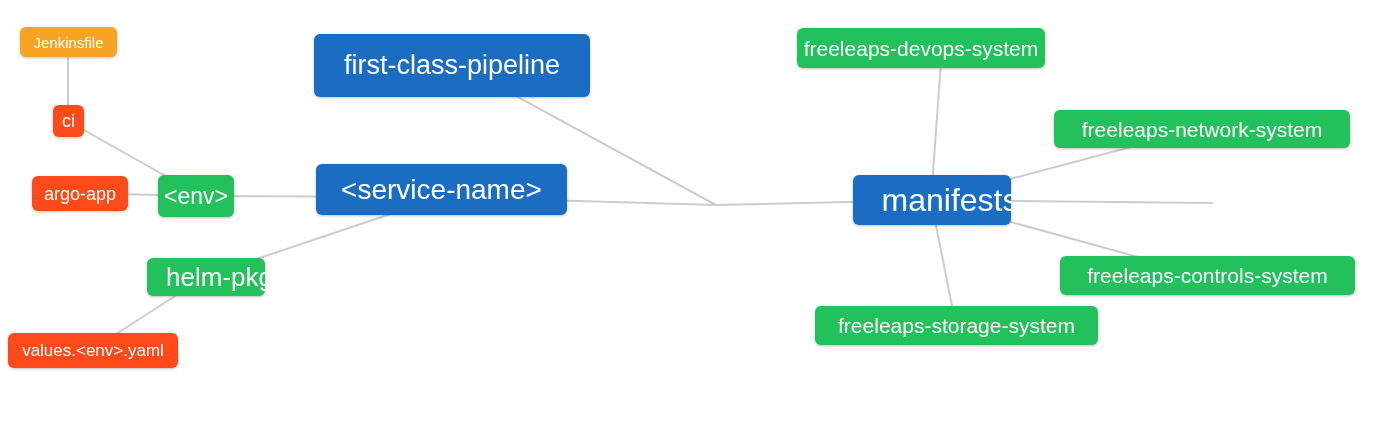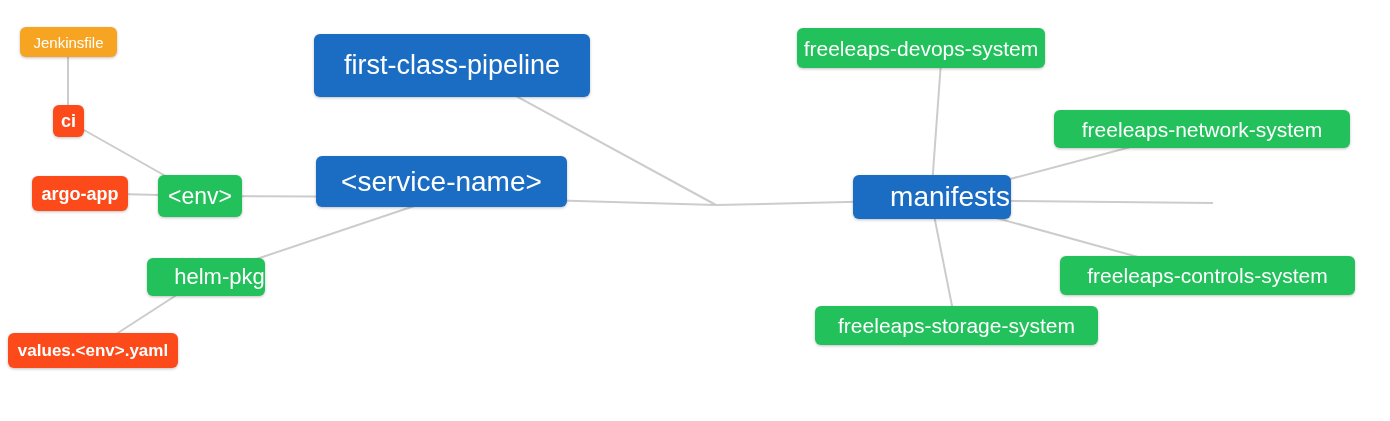--- a/index.html
+++ b/index.html
@@ -36,21 +36,21 @@
     box-shadow: 0 1px 3px rgba(0,0,0,0.25);
     white-space: nowrap;
     box-sizing: border-box;
     cursor: default;
     line-height: 1;
   }
   .node-root   { background: var(--root-bg,   #3B3838); }
   .node-branch { background: var(--branch-bg, #1B6DC4); }
   .node-green  { background: var(--leaf-green-bg,  #22C15B); }
   .node-orange { background: var(--leaf-orange-bg, #F7A423); text-align: center; }
-  .node-red    { background: var(--leaf-red-bg,    #FC4A1A); font-weight: bold; }
+  .node-red    { background: var(--leaf-red-bg,    #FC4A1A); }
 </style>
 </head>
 <body>
 
 <div class="canvas">
 
   <svg class="edges" viewBox="0 0 1390 421">
     <line x1="68" y1="42" x2="68" y2="121"></line>
     <line x1="68" y1="121" x2="201" y2="196"></line>
     <line x1="77" y1="193" x2="201" y2="196"></line>
@@ -66,32 +66,32 @@
     <line x1="931" y1="200" x2="1207" y2="276"></line>
     <line x1="931" y1="200" x2="956" y2="326"></line>
   </svg>
 
   <div class="node node-orange" style="left:20px; top:27px; width:97px; height:30px; font-size:15px;">Jenkinsfile</div>
 
   <div class="node node-red" style="left:53px; top:105px; width:31px; height:32px; font-size:18px;">ci</div>
 
   <div class="node node-red" style="left:32px; top:176px; width:96px; height:35px; font-size:18px;">argo-app</div>
 
-  <div class="node node-green" style="left:158px; top:175px; width:84px; height:42px; font-size:23px;">&lt;env&gt;</div>
+  <div class="node node-green" style="left:158px; top:175px; width:76px; height:42px; font-size:23px;">&lt;env&gt;</div>
 
-  <div class="node node-green" style="left:147px; top:258px; width:118px; height:38px; font-size:22px;padding-left:27px;">helm-pkg</div>
+  <div class="node node-green" style="left:147px; top:258px; width:118px; height:38px; font-size:26px;padding-left:27px;">helm-pkg</div>
 
   <div class="node node-red" style="left:8px; top:333px; width:170px; height:35px; font-size:17px;">values.&lt;env&gt;.yaml</div>
 
   <div class="node node-branch" style="left:314px; top:34px; width:276px; height:63px; font-size:27px;">first-class-pipeline</div>
 
-  <div class="node node-branch" style="left:316px; top:156px; width:251px; height:51px; font-size:28px;">&lt;service-name&gt;</div>
+  <div class="node node-branch" style="left:316px; top:164px; width:251px; height:51px; font-size:28px;">&lt;service-name&gt;</div>
 
 
-  <div class="node node-branch" style="left:853px; top:175px; width:158px; height:44px; font-size:28px;padding-left:36px;">manifests</div>
+  <div class="node node-branch" style="left:853px; top:175px; width:158px; height:50px; font-size:32px;padding-left:36px;">manifests</div>
 
   <div class="node node-green" style="left:797px; top:28px; width:248px; height:40px; font-size:21px;">freeleaps-devops-system</div>
 
   <div class="node node-green" style="left:1054px; top:110px; width:296px; height:38px; font-size:21px;">freeleaps-network-system</div>
 
 
   <div class="node node-green" style="left:1060px; top:256px; width:295px; height:39px; font-size:21px;">freeleaps-controls-system</div>
 
   <div class="node node-green" style="left:815px; top:306px; width:283px; height:39px; font-size:21px;">freeleaps-storage-system</div>
 

